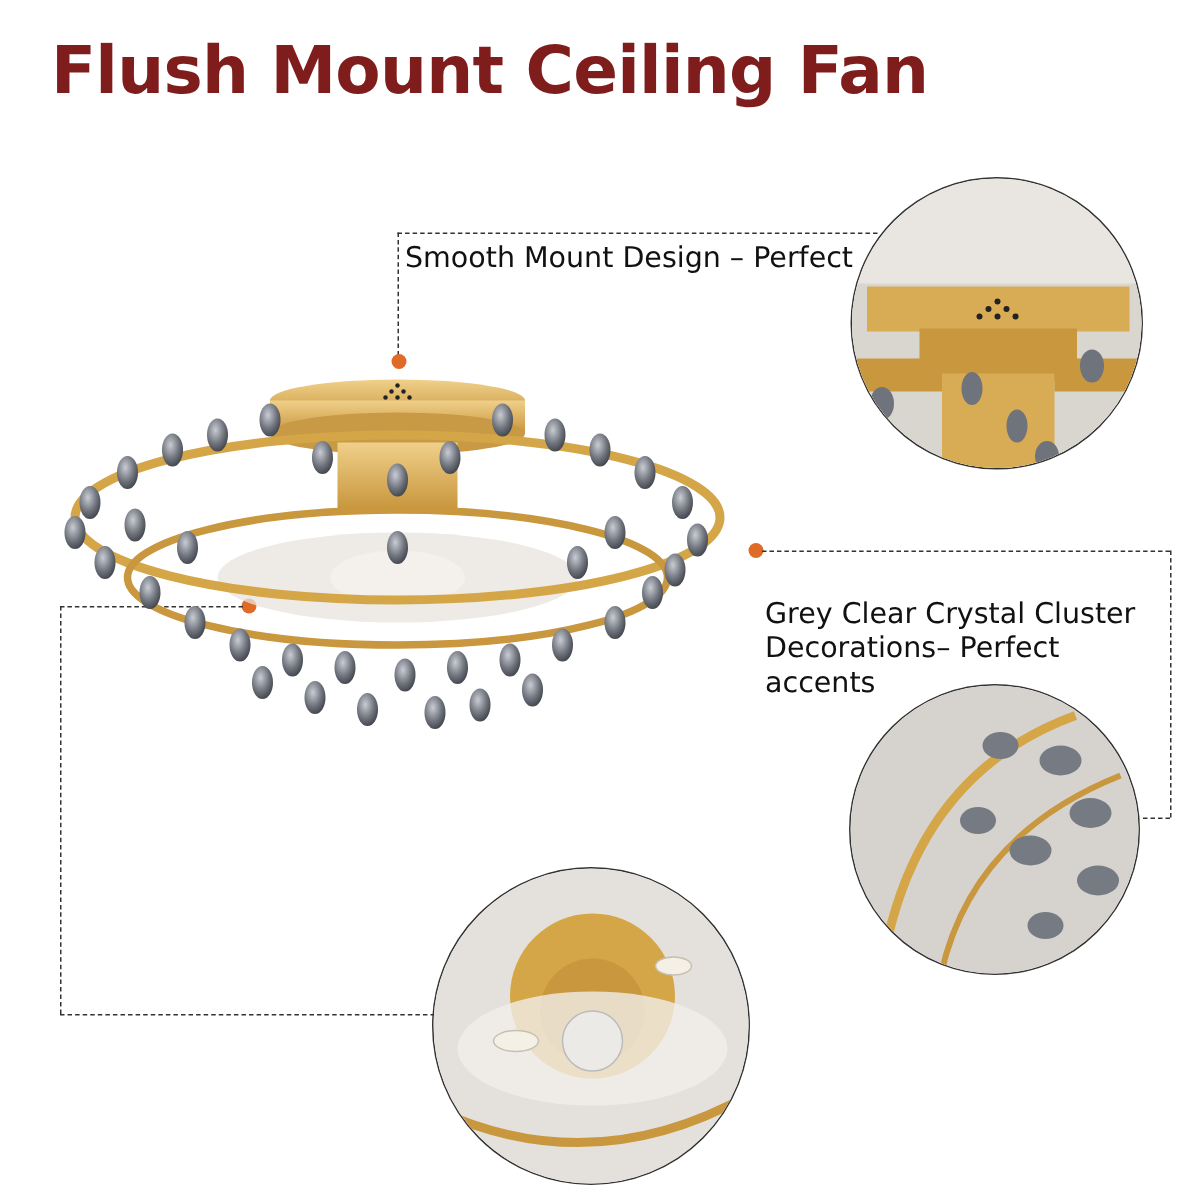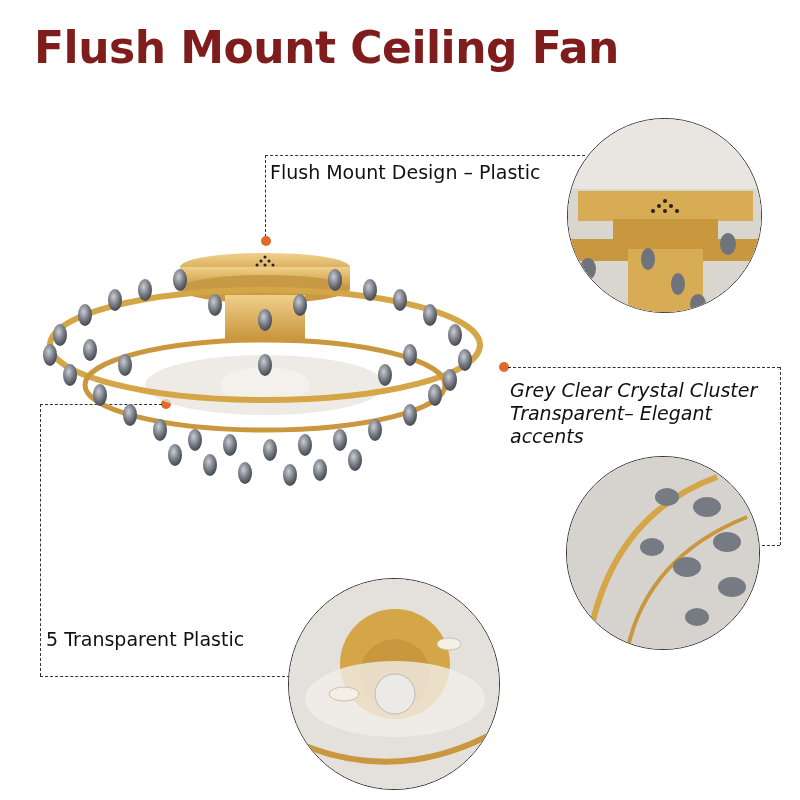--- a/index.html
+++ b/index.html
@@ -15,39 +15,38 @@
 </style>
 </head>
 <body>
 
 <h1 class="title">Flush Mount Ceiling Fan</h1>
 
 <div class="dash-h" style="left:265px;top:155px;width:320px;"></div>
 <div class="dash-v" style="left:265px;top:155px;height:82px;"></div>
 <div class="dot" style="left:261px;top:236px;"></div>
 <div class="label" style="left:270px;top:161px;">
-  <div>Flush Mount Design – Plastic</div>
+  <div>Smooth Mount Design – Perfect</div>
 </div>
 
 <div class="dot" style="left:499px;top:362px;"></div>
 <div class="dash-h" style="left:508px;top:367px;width:272px;"></div>
 <div class="dash-v" style="left:780px;top:367px;height:178px;"></div>
 <div class="dash-h" style="left:762px;top:545px;width:18px;"></div>
-<div class="label" style="left:510px;top:379px;font-style:italic;">
+<div class="label" style="left:510px;top:398px;">
   <div>Grey Clear Crystal Cluster</div>
-  <div>Transparent– Elegant</div>
+  <div>Decorations– Perfect</div>
   <div>accents</div>
 </div>
 
 <div class="dot" style="left:161px;top:399px;"></div>
 <div class="dash-h" style="left:40px;top:404px;width:122px;"></div>
 <div class="dash-v" style="left:40px;top:404px;height:272px;"></div>
 <div class="dash-h" style="left:40px;top:676px;width:250px;"></div>
 <div class="label" style="left:46px;top:628px;">
-  <div>5 Transparent Plastic</div>
 </div>
 
 <div class="product">
   <svg width="470" height="245" viewBox="0 0 470 245">
     <defs>
       <radialGradient id="cg" cx="40%" cy="35%" r="70%">
         <stop offset="0%" stop-color="#c9ccd3"></stop>
         <stop offset="60%" stop-color="#6f737c"></stop>
         <stop offset="100%" stop-color="#3e4148"></stop>
       </radialGradient>

